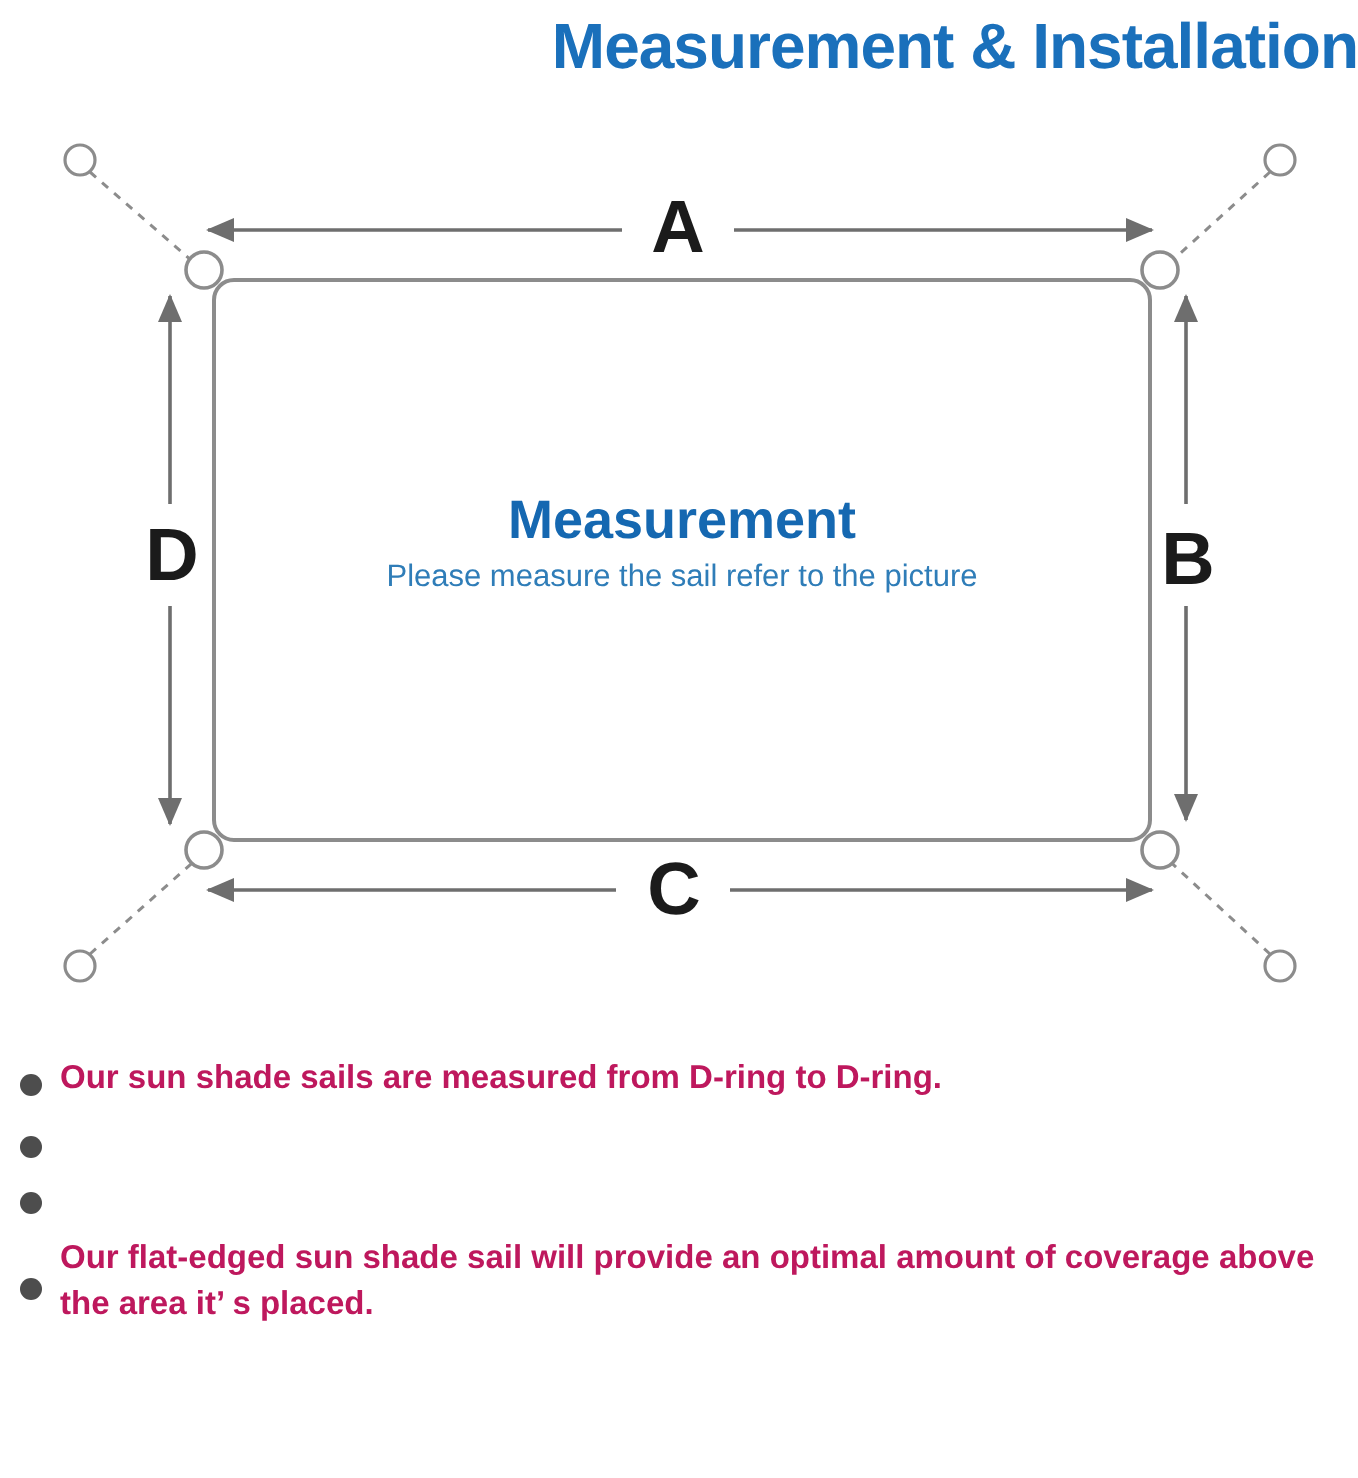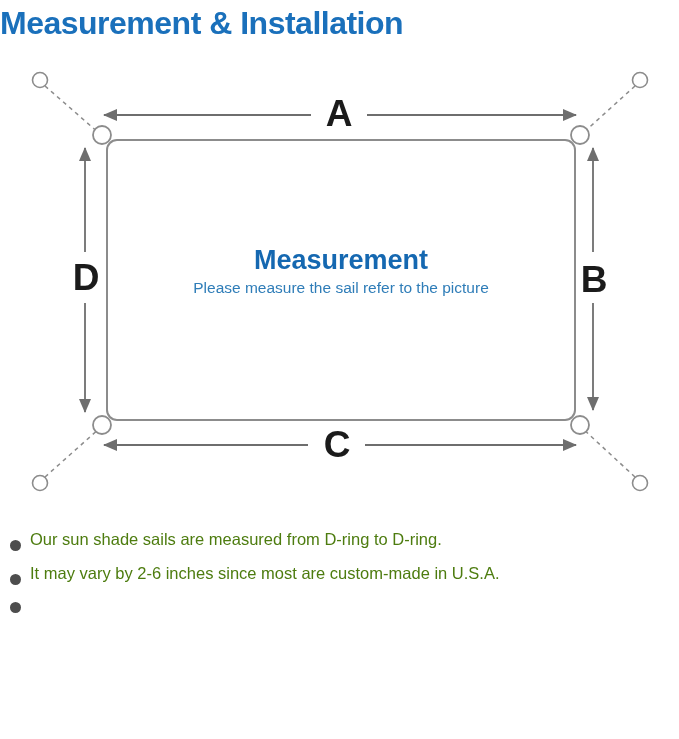--- a/index.html
+++ b/index.html
@@ -7,21 +7,21 @@
     width: 679px; height: 739px;
     background: #ffffff;
     font-family: "Liberation Sans", sans-serif;
     overflow: hidden;
   }
   .page { position: relative; width: 679px; height: 739px; }
 
   h1.title {
     margin: 0; height: 60px; box-sizing: border-box;
     padding-top: 1px;
-    text-align: left;
+    text-align: right;
     font-size: 32px; line-height: 44px; font-weight: bold;
     letter-spacing: -0.5px;
     color: #1a70bb;
   }
 
   svg.diagram { display: block; }
 
   .dash   { stroke: #8c8c8c; stroke-width: 1.5; stroke-dasharray: 4 4; fill: none; }
   .anchor { fill: #ffffff; stroke: #8c8c8c; stroke-width: 1.6; }
   .dring  { fill: #ffffff; stroke: #8c8c8c; stroke-width: 1.8; }
@@ -29,23 +29,23 @@
   .arrow  { stroke: #6e6e6e; stroke-width: 1.8; fill: none; }
   .dim    { font-family: "Liberation Sans", sans-serif; font-size: 37px; font-weight: bold;
             fill: #1b1b1b; text-anchor: middle; }
   .center-title { font-family: "Liberation Sans", sans-serif; font-size: 27px; font-weight: bold;
             fill: #1568b1; text-anchor: middle; }
   .center-sub   { font-family: "Liberation Sans", sans-serif; font-size: 15.5px;
             fill: #2f7db8; text-anchor: middle; }
 
   ul.notes { list-style: none; margin: 0; padding: 6px 4px 0 10px; }
   ul.notes li {
-    display: flex; align-items: flex-end; gap: 9px;
+    display: flex; align-items: center; gap: 9px;
     margin-bottom: 11px;
-    font-size: 16.5px; line-height: 23px; color: #4d7c0f;
+    font-size: 16.5px; line-height: 23px; color: #be185d; font-weight: bold;
   }
   ul.notes .dot {
     flex: none; width: 11px; height: 11px; border-radius: 50%;
     background: #4d4d4d; margin-top: 6px;
   }
   ul.notes .note-text { white-space: pre-line; }
 </style>
 </head>
 <body>
 
@@ -98,20 +98,24 @@
     <text class="center-sub" x="341" y="233">Please measure the sail refer to the picture</text>
   </svg>
 
   <ul class="notes">
     <li>
       <span class="dot"></span>
       <span class="note-text">Our sun shade sails are measured from D-ring to D-ring.</span>
     </li>
     <li>
       <span class="dot"></span>
-      <span class="note-text">It may vary by 2-6 inches since most are custom-made in U.S.A.</span>
     </li>
     <li>
       <span class="dot"></span>
+    </li>
+    <li>
+      <span class="dot"></span>
+      <span class="note-text">Our flat-edged sun shade sail will provide an optimal amount of coverage above
+the area it’ s placed.</span>
     </li>
   </ul>
 
 </div>
 
 </body></html>

